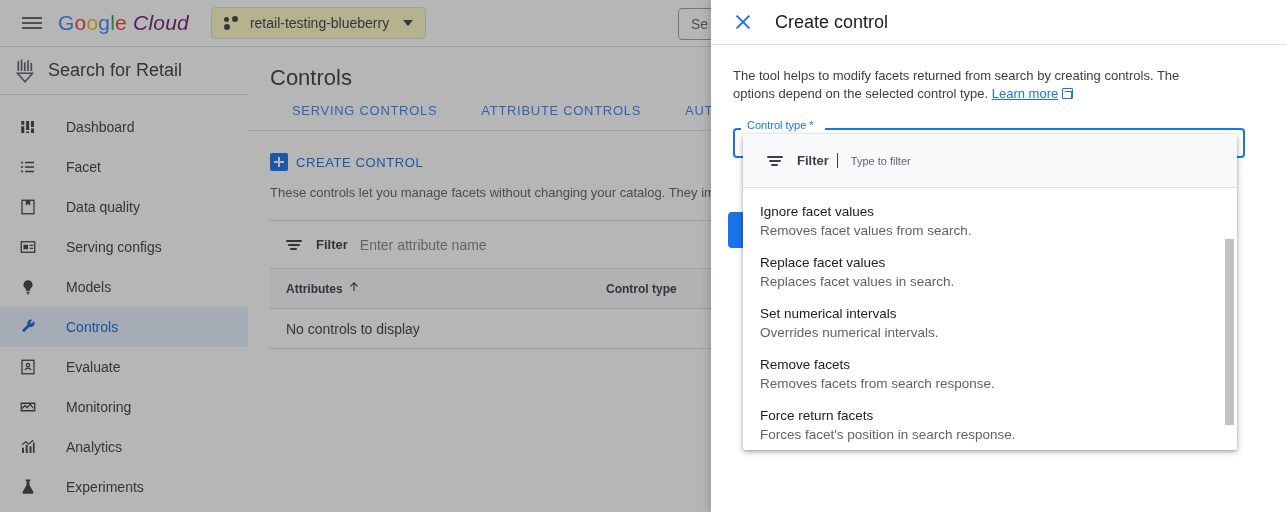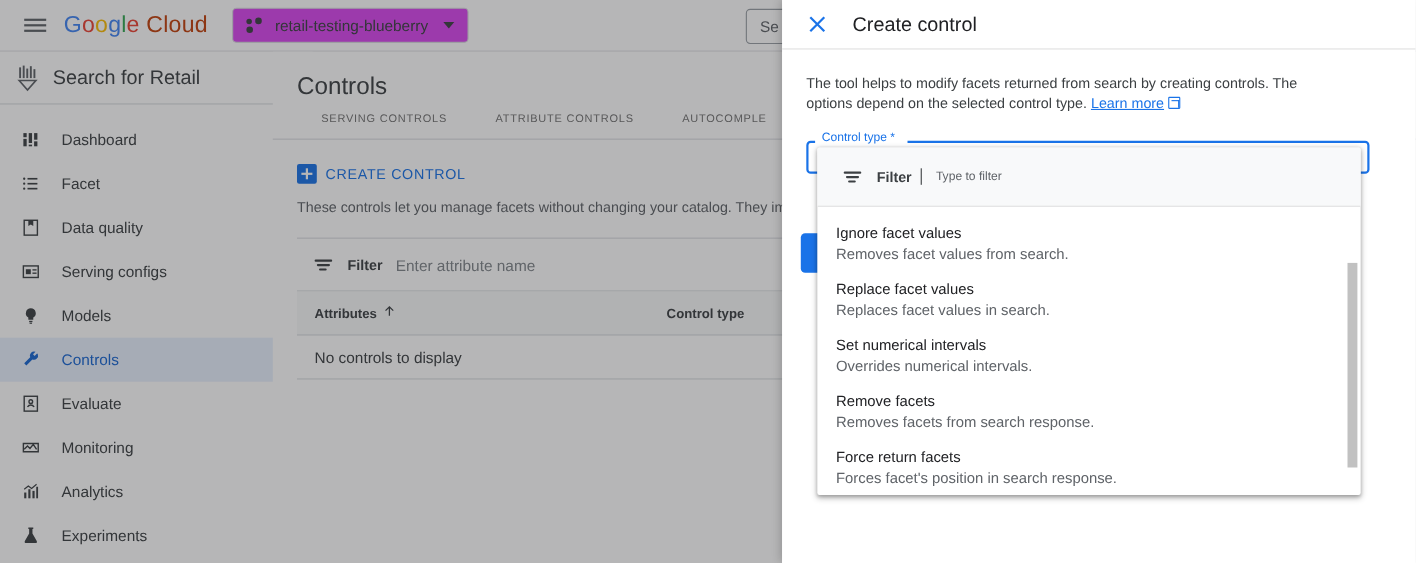--- a/index.html
+++ b/index.html
@@ -20,26 +20,26 @@
     background: #fff; border-bottom: 1px solid #dadce0;
     display: flex; align-items: center; padding: 0 12px;
   }
   .hamburger { width: 24px; height: 24px; margin: 0 14px 0 8px; position: relative; cursor: pointer; }
   .hamburger i { position: absolute; left: 2px; width: 20px; height: 2px; background: #5f6368; }
   .hamburger i:nth-child(1){ top: 6px; } .hamburger i:nth-child(2){ top: 11px; } .hamburger i:nth-child(3){ top: 16px; }
 
   .gclogo { font-size: 21px; letter-spacing: .2px; margin-right: 22px; white-space: nowrap; }
   .gclogo .g1{color:#4285F4;} .gclogo .o1{color:#EA4335;} .gclogo .o2{color:#FBBC05;}
   .gclogo .g2{color:#4285F4;} .gclogo .l1{color:#34A853;} .gclogo .e1{color:#EA4335;}
-  .gclogo .cloud { color: #c2410c; }
+  .gclogo .cloud { color: #701a75; font-style: italic; }
 
   .project-chip {
     height: 32px; border: 1px solid #dadce0; border-radius: 4px;
     display: flex; align-items: center; gap: 10px; padding: 0 12px;
-    font-size: 14px; color: #3c4043; cursor: pointer; background: #d946ef;
+    font-size: 14px; color: #3c4043; cursor: pointer; background: #fef9c3;
   }
   .dots { position: relative; width: 16px; height: 14px; flex: 0 0 16px; }
   .dots b { position: absolute; background: #3c4043; border-radius: 50%; width: 5px; height: 5px; display: block; }
   .dots b:nth-child(1){ left: 0; top: 1px; }
   .dots b:nth-child(2){ left: 8px; top: 0px; width:6px;height:6px; }
   .dots b:nth-child(3){ left: 0px; top: 8px; width:6px;height:6px; }
   .caret { width: 0; height: 0; border-left: 5px solid transparent; border-right: 5px solid transparent; border-top: 6px solid #3c4043; margin-left: 4px; }
 
   .searchbox {
     position: absolute; left: 678px; top: 8px; width: 330px; height: 32px;
@@ -52,32 +52,32 @@
     position: absolute; left: 0; top: 47px; width: 285px; height: 465px;
     background: #fff; border-right: 1px solid #dadce0;
   }
   .rail-head { height: 48px; display: flex; align-items: center; padding: 0 12px; border-bottom: 1px solid #dadce0;}
   .rail-title { font-size: 18px; color: #3c4043; margin-left: 10px; flex: 1; white-space: nowrap;}
   .prodicon { width: 26px; height: 26px; flex:0 0 26px; position: relative; }
   .pin { width: 18px; height: 18px; opacity: .85; margin-right: 8px; }
 
   .nav { padding-top: 12px; }
   .nav-item {
-    height: 40px; display: flex; align-items: center; gap: 18px; padding: 0 0 0 18px;
+    height: 40px; display: flex; align-items: center; gap: 28px; padding: 0 0 0 18px;
     font-size: 14px; color: #3c4043; cursor: pointer;
   }
   .nav-item .ic { width: 20px; height: 20px; flex: 0 0 20px; color: #3c4043; display:flex; align-items:center; justify-content:center;}
   .nav-item.active { background: #e8f0fe; color: #1967d2; }
   .nav-item.active .ic { color: #1967d2; }
 
   
   .content { position: absolute; left: 248px; top: 47px; right: 0; bottom: 0; background: #fff; }
   .content-title { font-size: 22px; color: #3c4043; padding: 18px 22px 0 22px; }
   .tabs { display: flex; gap: 0; padding: 12px 22px 0 22px; border-bottom: 1px solid #dadce0; }
-  .tab { font-size: 10px; letter-spacing: .7px; color: #737373; padding: 0 22px 12px 22px; cursor: pointer; white-space: nowrap; }
+  .tab { font-size: 13px; letter-spacing: .7px; color: #3b82f6; padding: 0 22px 12px 22px; cursor: pointer; white-space: nowrap; }
 
   .panel-body { padding: 22px 22px 0 22px; }
   .h2row { display: flex; align-items: center; gap: 16px; }
   .h2 { font-size: 22px; color: #3c4043; font-weight: bold; }
   .create-btn { display: flex; align-items: center; gap: 8px; color: #1a73e8; font-size: 13px; letter-spacing: .6px; cursor: pointer; font-weight: 500;}
   .plusbox { width: 18px; height: 18px; background: #1a73e8; border-radius: 2px; position: relative; }
   .plusbox::before, .plusbox::after { content:""; position:absolute; background:#fff; }
   .plusbox::before { left: 4px; top: 8px; width: 10px; height: 2px; }
   .plusbox::after { left: 8px; top: 4px; width: 2px; height: 10px; }
   .desc { font-size: 13px; color: #5f6368; margin-top: 14px; }

